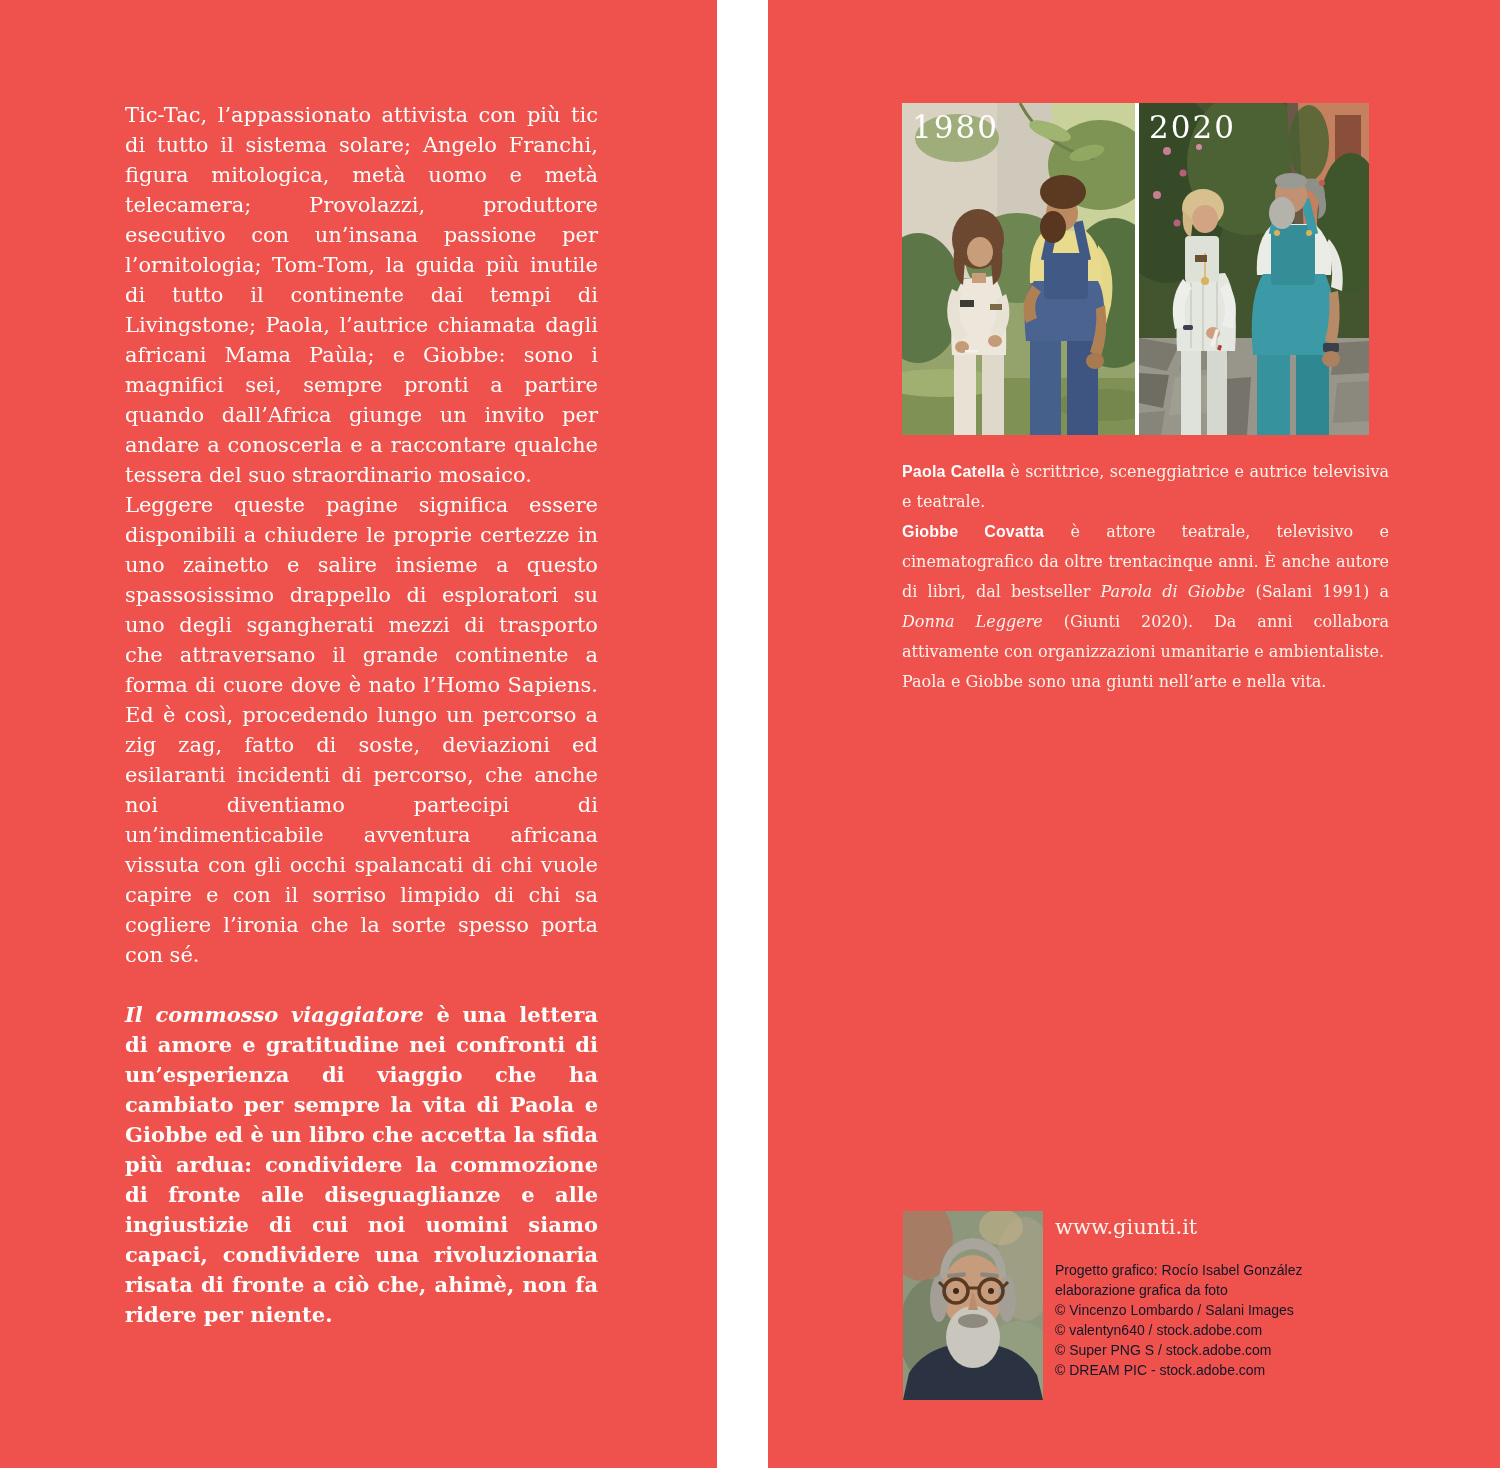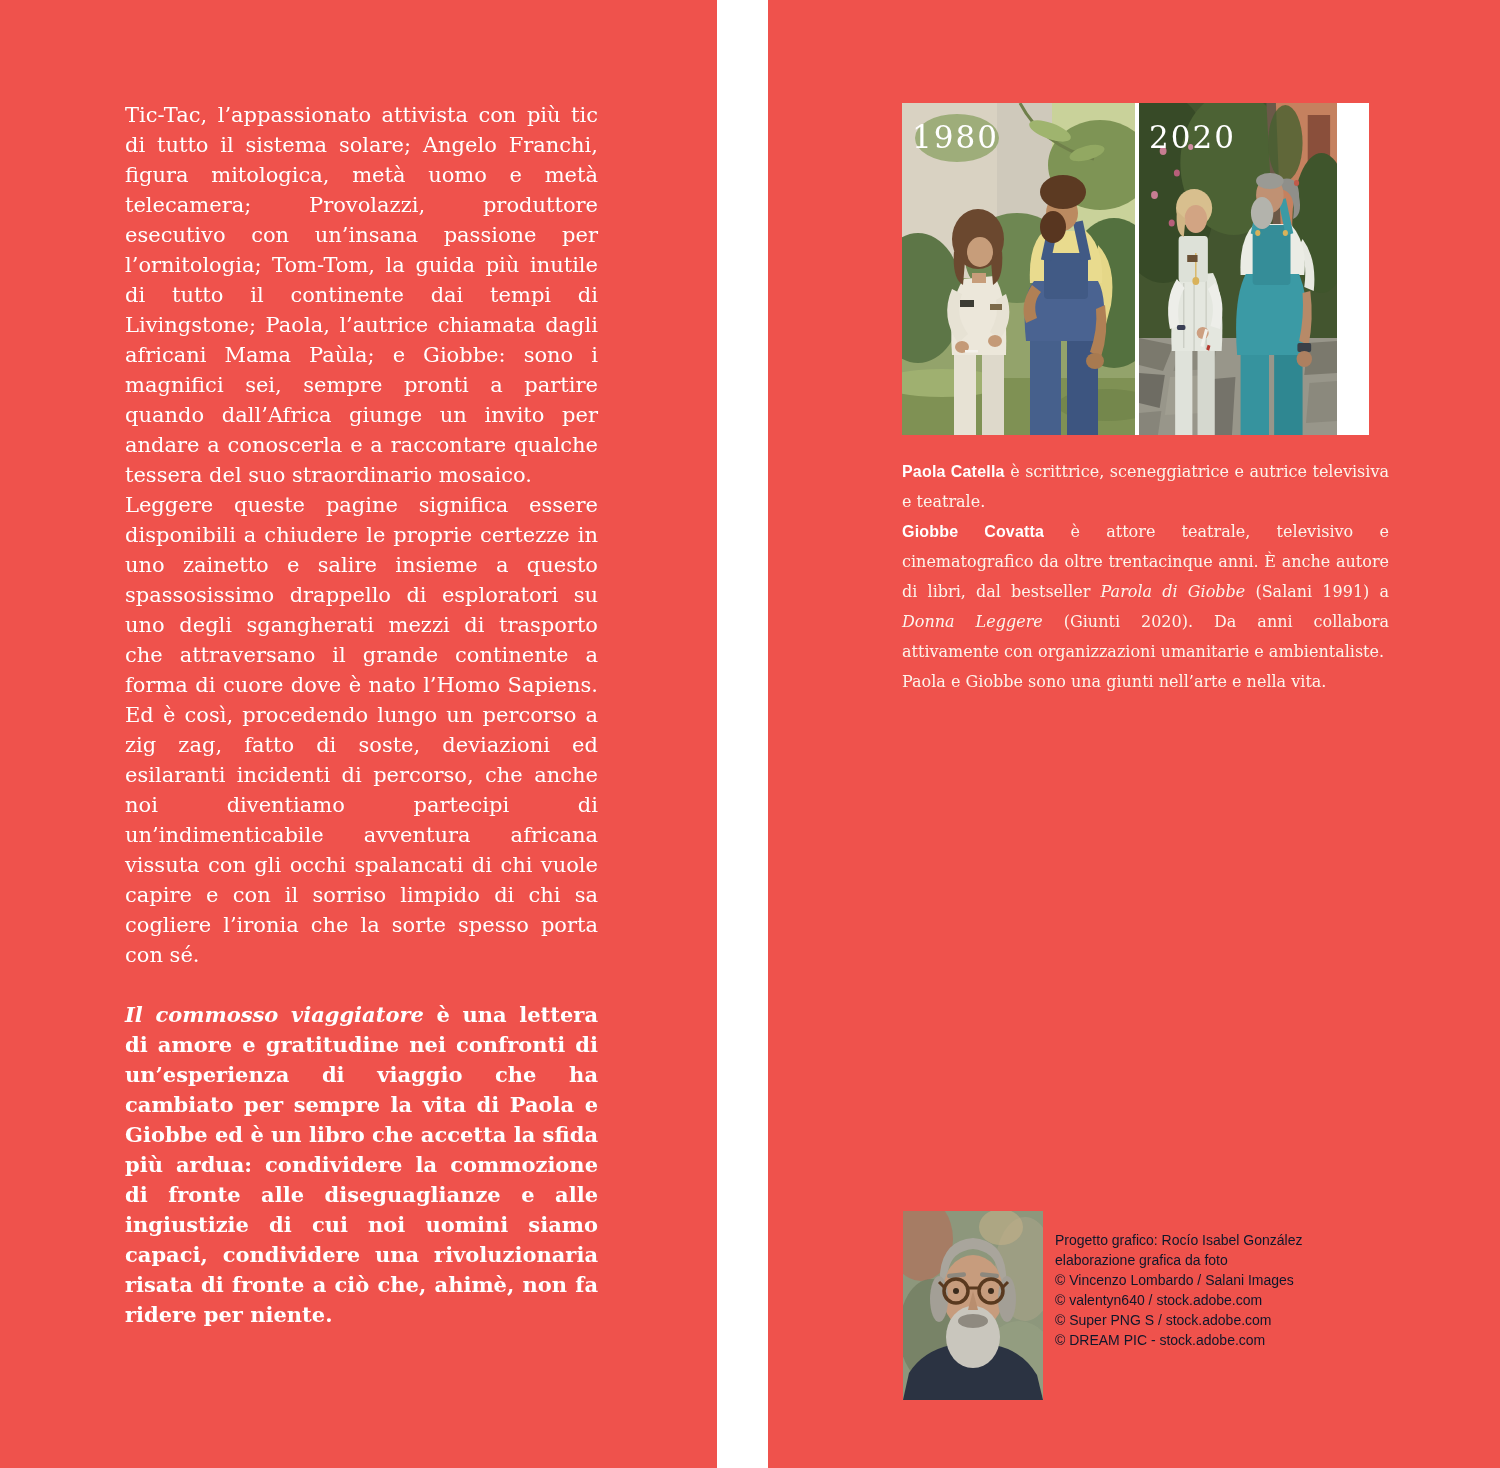--- a/index.html
+++ b/index.html
@@ -24,24 +24,24 @@
   .blurb .para-bold { margin-top:30px; font-weight:bold; }
   .blurb .para-bold em { font-style:italic; }
 
   
   .photo-pair {
     position:absolute; left:134px; top:103px; width:467px; height:332px;
     display:flex; gap:4px; background:#ffffff;
   }
   .photo-pair figure { margin:0; position:relative; overflow:hidden; height:332px; }
   .photo-1980 { width:233px; }
-  .photo-2020 { width:198px; }
+  .photo-2020 { width:230px; }
   .photo-pair svg { display:block; width:100%; height:100%; }
   .photo-label {
-    position:absolute; top:14px; left:10px;
+    position:absolute; top:4px; left:10px;
     font-family:"DejaVu Serif", serif; font-size:31px; line-height:40px;
     color:#ffffff; letter-spacing:2px; font-weight:normal;
   }
 
   
   .bio {
     position:absolute; left:134px; top:457px; width:487px;
     color:#FCF4EC; font-size:16px; line-height:30px; text-align:justify;
   }
   .bio p { margin:0; }
@@ -232,20 +232,21 @@
       <line x1="64" y1="77" x2="77" y2="77" stroke="#59391f" stroke-width="3"></line>
       <line x1="41" y1="76" x2="36" y2="71" stroke="#59391f" stroke-width="3"></line>
       <line x1="100" y1="76" x2="105" y2="71" stroke="#59391f" stroke-width="3"></line>
       <circle cx="53" cy="80" r="3" fill="#3a2a1c"></circle>
       <circle cx="88" cy="80" r="3" fill="#3a2a1c"></circle>
     </svg>
   </figure>
 
   <div class="bottom-text">
     <div class="site-lines">
+      <div>www.giunti.it</div>
     </div>
     <div class="credits">
       <div>Progetto grafico: Rocío Isabel González</div>
       <div>elaborazione grafica da foto</div>
       <div>© Vincenzo Lombardo / Salani Images</div>
       <div>© valentyn640 / stock.adobe.com</div>
       <div>© Super PNG S / stock.adobe.com</div>
       <div>© DREAM PIC - stock.adobe.com</div>
     </div>
   </div>

